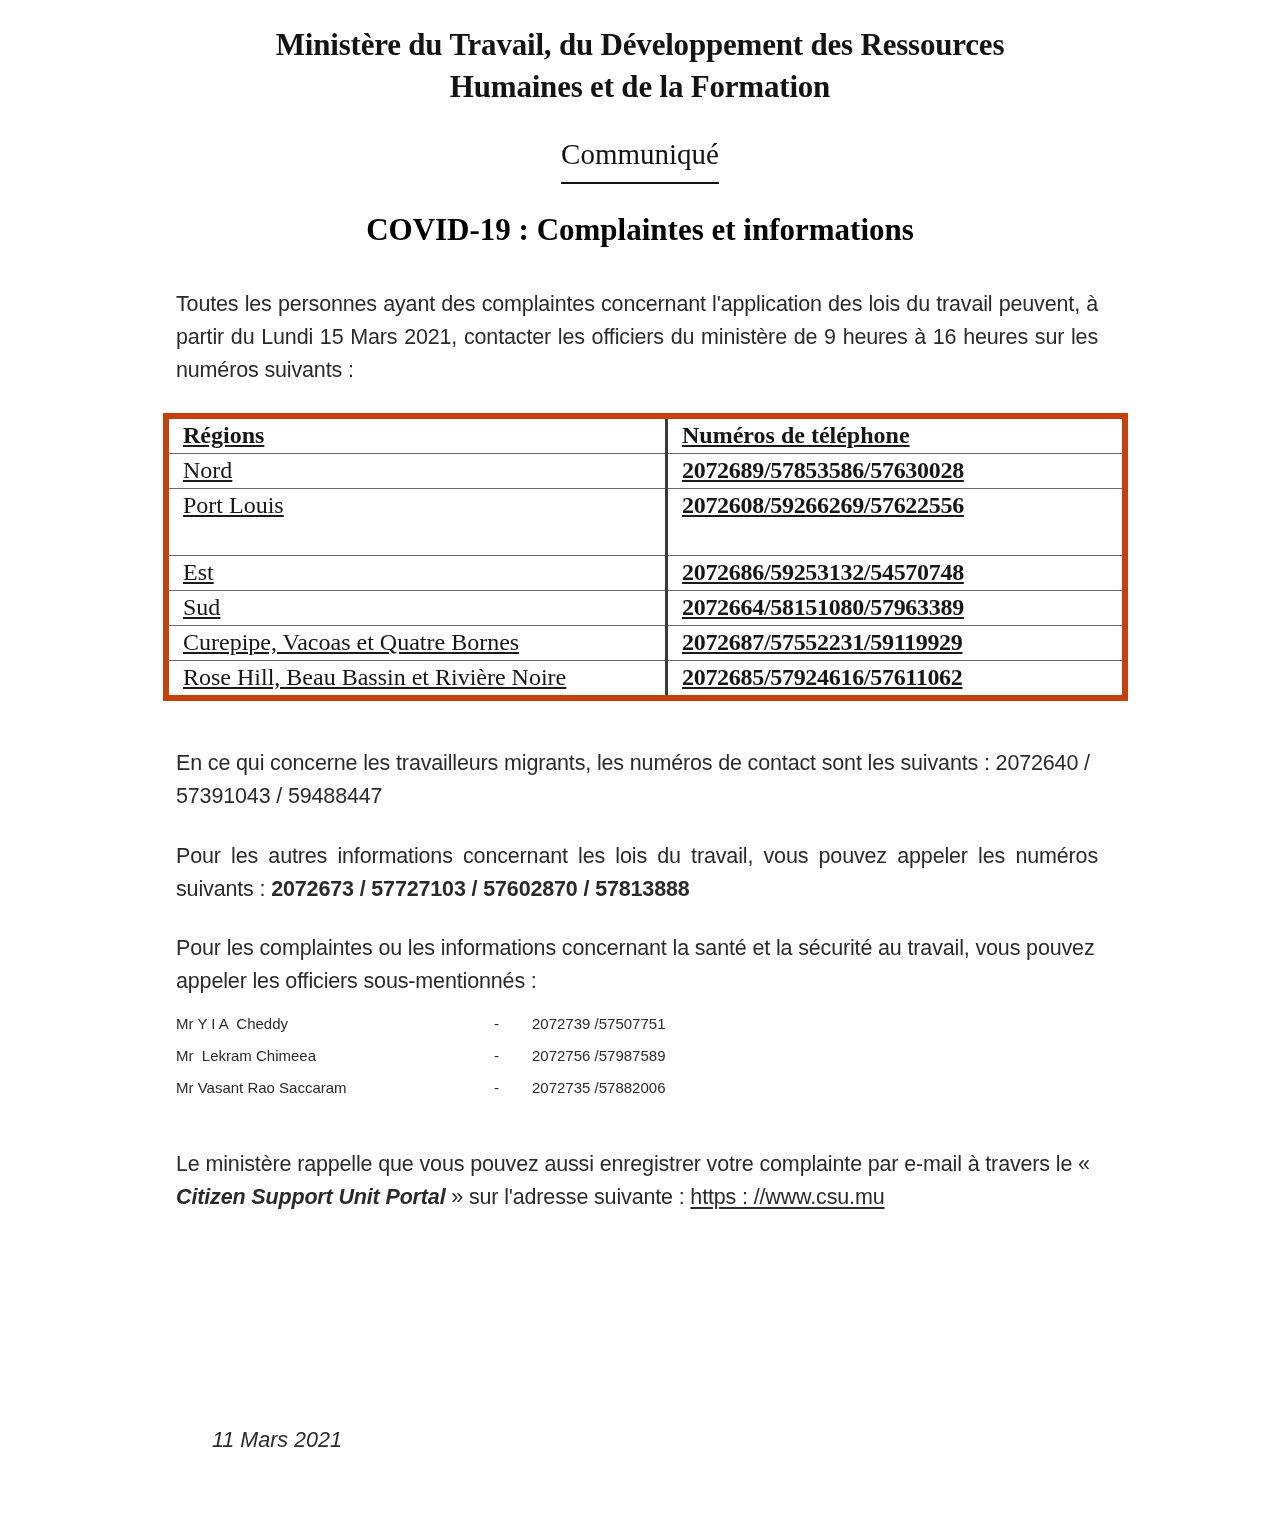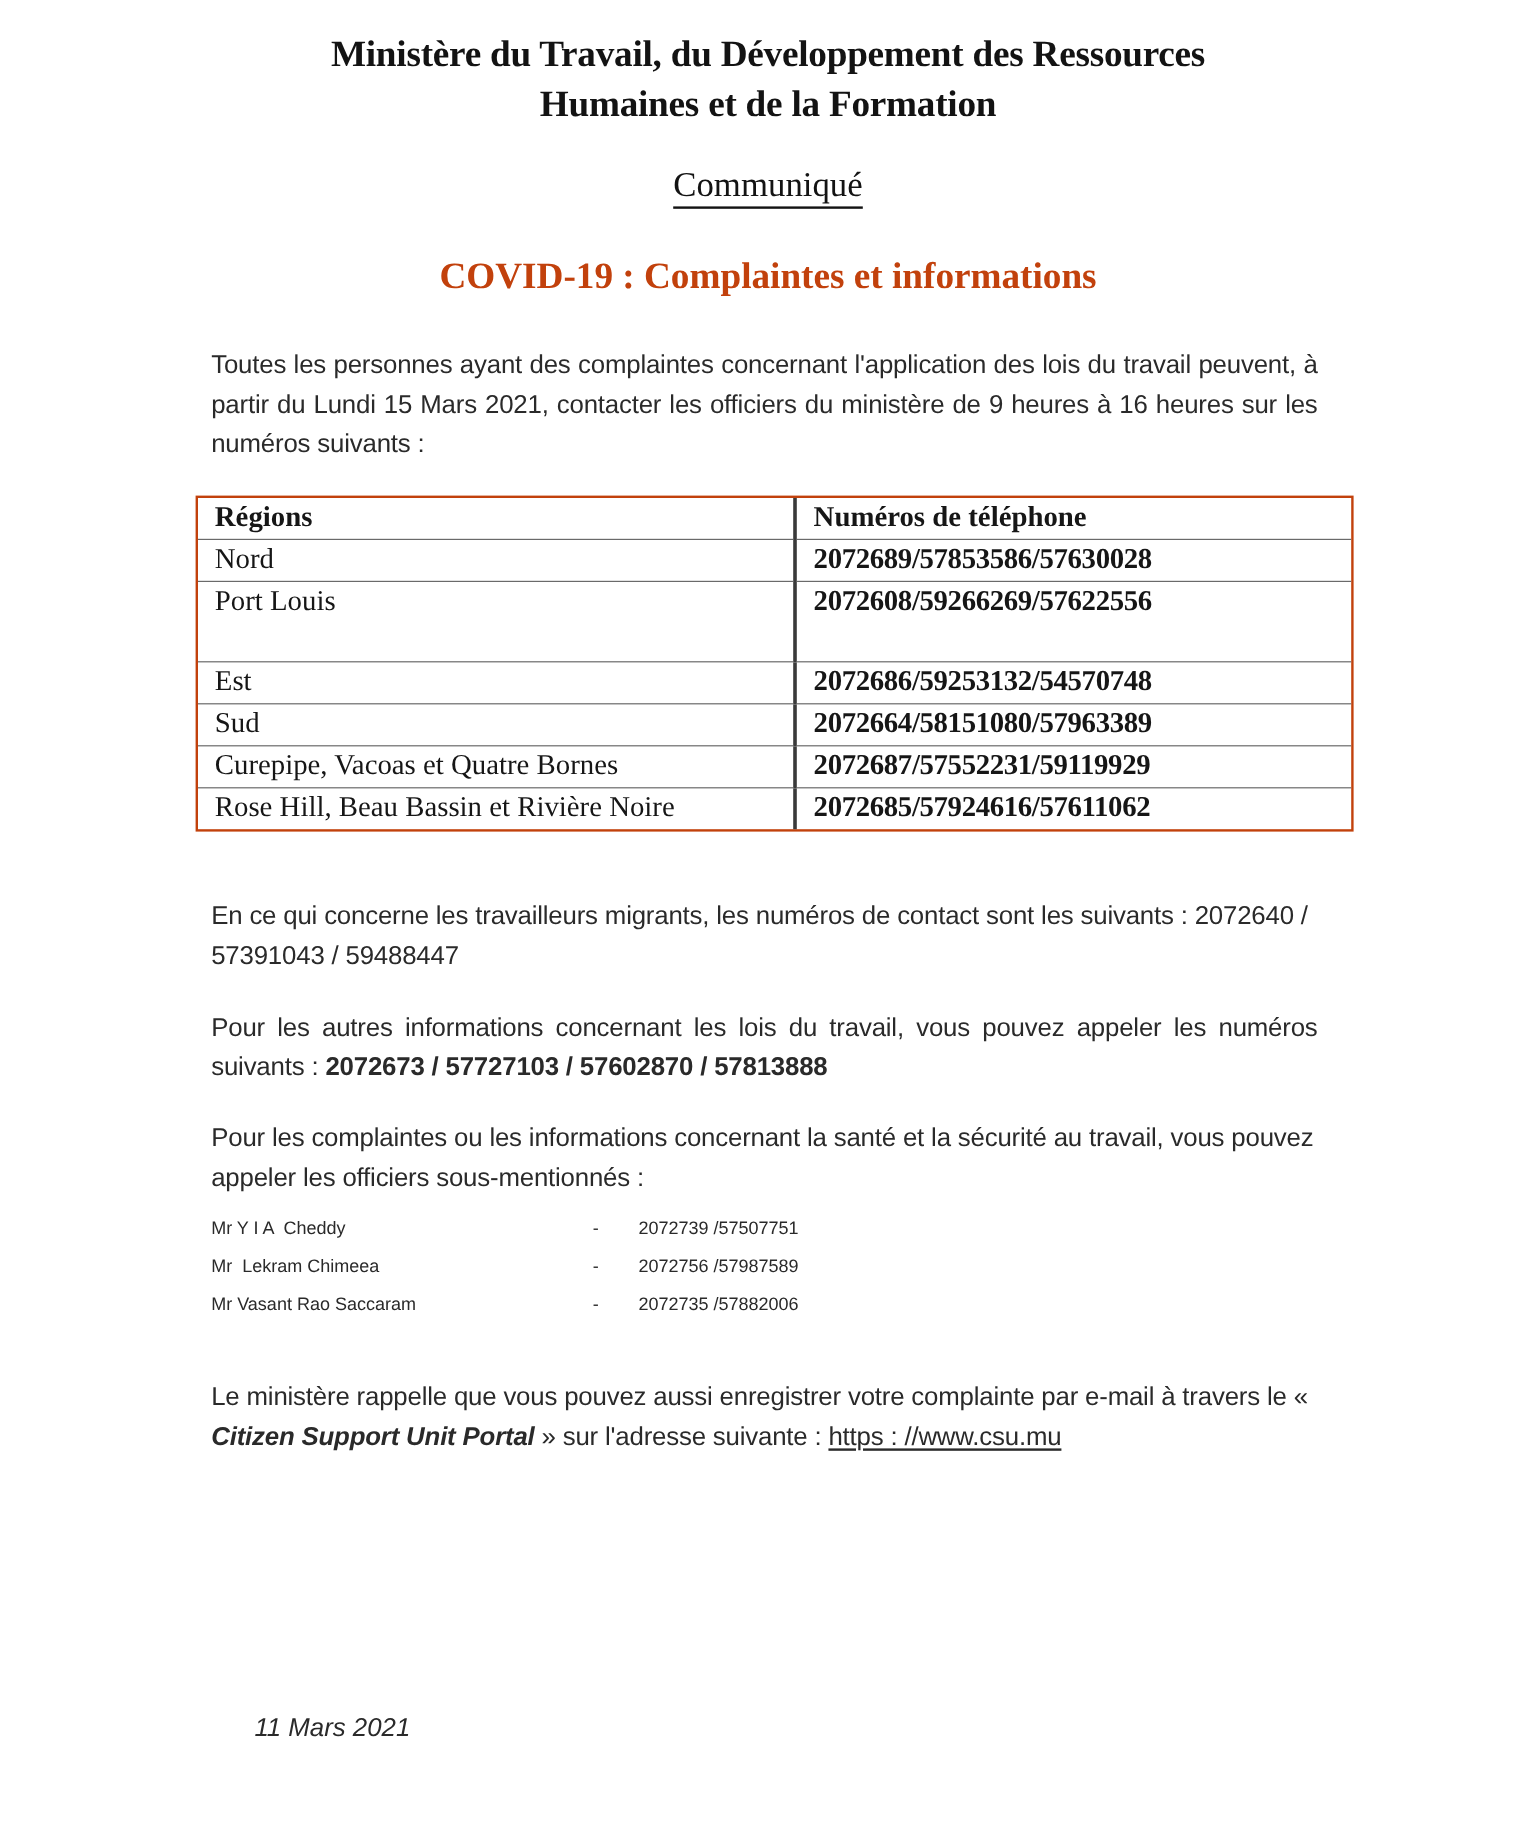--- a/index.html
+++ b/index.html
@@ -44,33 +44,33 @@
     left: 160px;
     top: 138px;
     width: 960px;
     text-align: center;
     font-family: "Liberation Serif", serif;
     font-size: 29px;
     color: #131313;
   }
   .communique span {
     border-bottom: 2px solid #131313;
-    padding-bottom: 2px;
+    padding-bottom: 12px;
   }
 
   .doc-title {
     position: absolute;
     left: 160px;
     top: 212px;
     width: 960px;
     text-align: center;
     font-family: "Liberation Serif", serif;
     font-weight: bold;
     font-size: 31px;
-    color: #c2410c;
+    color: #000000;
   }
 
   
   .para {
     position: absolute;
     font-family: "Liberation Sans", sans-serif;
     font-size: 21.5px;
     line-height: 33px;
     color: #2a2a2a;
     letter-spacing: -0.15px;
@@ -86,22 +86,23 @@
   .b { font-weight: bold; }
   .bi { font-weight: bold; font-style: italic; }
   .u { text-decoration: underline; text-underline-offset: 3px; }
 
   
   .tbl-wrap {
     position: absolute;
     left: 163px;
     top: 413px;
     width: 965px;
-    border: 2px solid #c2410c;
+    border: 6px solid #c2410c;
     box-sizing: border-box;
+    text-decoration: underline;
   }
   table.contacts {
     border-collapse: collapse;
     width: 100%;
     table-layout: fixed;
   }
   table.contacts td {
     border: 1px solid #6a6a6a;
     border-left: none;
     border-top: none;

